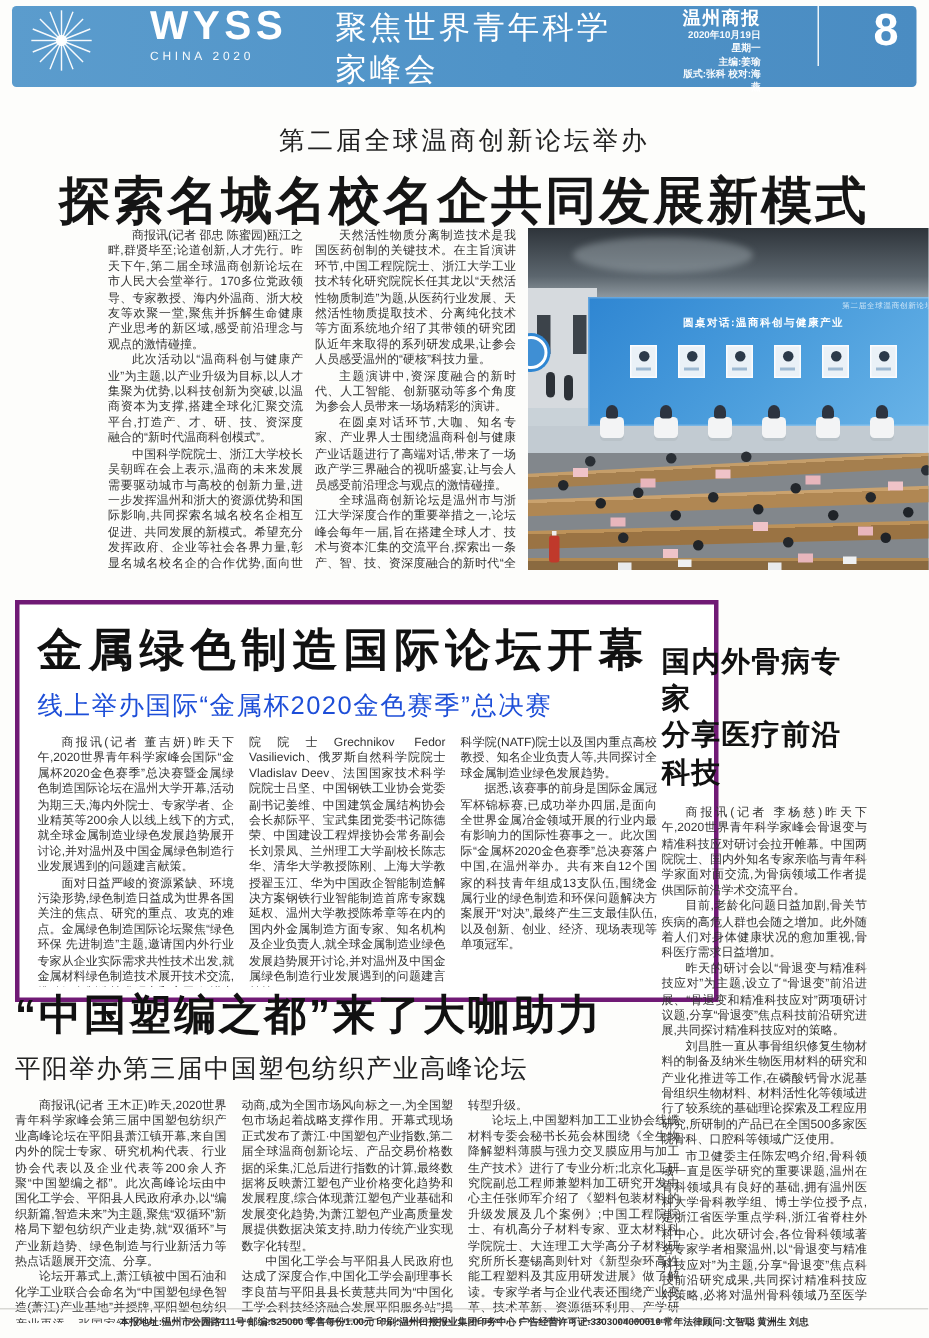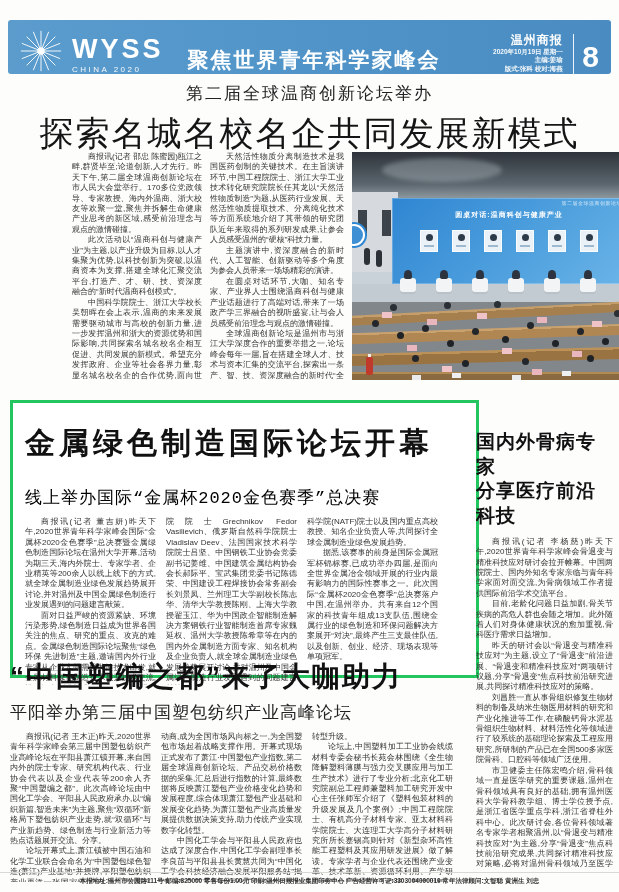--- a/index.html
+++ b/index.html
@@ -1,37 +1,37 @@
 <!DOCTYPE html>
 <html><head>
 <meta charset="utf-8">
 <style>
   html,body{margin:0;padding:0;}
   body{
     width:619px;height:892px;position:relative;background:#fdfdfb;
     font-family:"Liberation Sans","DejaVu Sans",sans-serif;color:#2a2a2a;overflow:hidden;
   }
   
-  .banner{position:absolute;left:8px;top:20px;width:603px;height:54px;border-radius:3px;
+  .banner{position:absolute;left:8px;top:4px;width:603px;height:54px;border-radius:3px;
     background:linear-gradient(90deg,#5b9ccd 0%,#4f93c8 55%,#4a8cc2 100%);
-    display:flex;align-items:flex-end;color:#fff;}
+    display:flex;align-items:flex-start;color:#fff;gap:28px;}
   .burst{width:46px;height:46px;margin-left:10px;flex:0 0 auto;}
   .wyss{margin-left:8px;line-height:1;}
   .wyss .big{font-size:27px;font-weight:bold;letter-spacing:3px;}
   .wyss .sub{font-size:8px;letter-spacing:2.5px;margin-top:3px;opacity:.95;}
-  .slogan{font-size:21px;font-weight:bold;letter-spacing:2px;margin-left:24px;}
+  .slogan{font-size:21px;font-weight:normal;letter-spacing:2px;margin-left:4px;}
   .mast-right{margin-left:auto;text-align:right;line-height:1.35;padding-right:8px;}
   .mast-right .paper{font-size:12px;font-weight:bold;letter-spacing:1px;}
   .mast-right .tiny{font-size:6.5px;font-weight:bold;opacity:.95;}
   .vline{width:1.5px;height:40px;background:rgba(255,255,255,.9);margin:0 8px 0 2px;}
   .pageno{font-size:30px;font-weight:bold;padding-right:12px;}
   
   .lead-head{position:absolute;left:20px;top:82px;width:579px;text-align:center;}
   .kicker{font-size:17px;color:#222;letter-spacing:2px;}
-  .headline{font-size:34px;font-weight:normal;color:#151515;letter-spacing:2px;margin-top:6px;white-space:nowrap;}
+  .headline{font-size:34px;font-weight:bold;color:#151515;letter-spacing:2px;margin-top:6px;white-space:nowrap;}
   .lead-body{position:absolute;left:28px;top:152px;width:570px;height:228px;display:flex;gap:8px;margin-left:44px;}
   .colA{width:130px;flex:0 0 auto;overflow:hidden;height:228px;}
   .colB{width:134px;flex:0 0 auto;overflow:hidden;height:228px;display:flex;flex-direction:column;}
   .news p{margin:0;font-size:8px;line-height:10.4px;text-align:justify;text-indent:2em;color:#333;}
   .cont p:first-child{text-indent:0;}
   
   .photo{position:relative;width:290px;height:228px;flex:0 0 auto;background:#c9d2d8;overflow:hidden;}
   .ph-ceiling{position:absolute;left:0;top:0;width:100%;height:46px;background:linear-gradient(180deg,#2e343a,#5c666e 70%,#8d979e);}
   .ph-ceil-glow{position:absolute;left:30px;top:6px;width:120px;height:24px;border-radius:50%;background:rgba(190,200,206,.35);filter:blur(2px);}
   .ph-wallL{position:absolute;left:0;top:40px;width:46px;height:80px;background:#d6dade;}
@@ -64,27 +64,27 @@
   .ph-papers{position:absolute;left:0;top:0;width:10px;height:6px;background:transparent;
     box-shadow:30px 160px 0 #efc3c8,75px 167px 0 #e8b6bc,125px 161px 0 #efc3c8,185px 165px 0 #e8b6bc,
     240px 169px 0 #efc3c8,55px 193px 0 #e8b6bc,150px 196px 0 #efc3c8,220px 199px 0 #e8b6bc,
     90px 214px 0 #efc3c8,180px 217px 0 #e8b6bc;}
   .ph-docs{position:absolute;left:0;top:0;width:9px;height:5px;background:transparent;
     box-shadow:100px 221px 0 #eef0f1,160px 223px 0 #e8eaec,210px 219px 0 #eef0f1,60px 223px 0 #e8eaec;}
   .stand{position:absolute;width:6px;height:17px;border-radius:3px;background:#2c3137;}
   .bottle{position:absolute;left:14px;bottom:5px;width:7px;height:18px;background:#c0392b;border-radius:2px;}
   .bottle:before{content:"";position:absolute;left:2px;top:-3px;width:3px;height:3px;background:#eee;}
   
-  .metal{position:absolute;left:10px;top:400px;width:439px;height:246px;border:3px solid #22c55e;background:#fff;padding:20px 12px 6px;}
+  .metal{position:absolute;left:10px;top:400px;width:439px;height:246px;border:3px solid #701a75;background:#fff;padding:10px 12px 6px;}
   .metal-title{font-size:30px;font-weight:bold;letter-spacing:4px;color:#111;white-space:nowrap;}
-  .metal-sub{font-size:17px;color:#000000;letter-spacing:1px;margin-top:22px;font-family:Liberation Mono, monospace;}
+  .metal-sub{font-size:17px;color:#1d4ed8;letter-spacing:1px;margin-top:5px;}
   .metal-cols{display:flex;gap:10px;margin-top:8px;height:168px;overflow:hidden;}
   .metal-cols > div{width:131px;flex:0 0 auto;overflow:hidden;height:168px;}
   
-  .bone{position:absolute;left:476px;top:430px;width:137px;height:440px;overflow:hidden;}
+  .bone{position:absolute;left:441px;top:430px;width:137px;height:440px;overflow:hidden;}
   .bone-title{font-size:19px;font-weight:bold;color:#111;line-height:1.3;letter-spacing:1px;}
   .bone-body{margin-top:8px;height:378px;overflow:hidden;}
   
   .plastic{position:absolute;left:10px;top:658px;width:445px;}
   .plastic-title{font-size:28px;font-weight:bold;letter-spacing:2px;color:#111;white-space:nowrap;}
   .plastic-sub{font-size:17px;color:#222;letter-spacing:1px;margin-top:5px;}
   .plastic-cols{display:flex;gap:10px;margin-top:8px;height:150px;overflow:hidden;}
   .plastic-cols > div{width:141px;flex:0 0 auto;overflow:hidden;height:150px;}
   
   .imprint{position:absolute;left:0;top:872px;width:619px;text-align:center;font-size:6.5px;color:#333;

